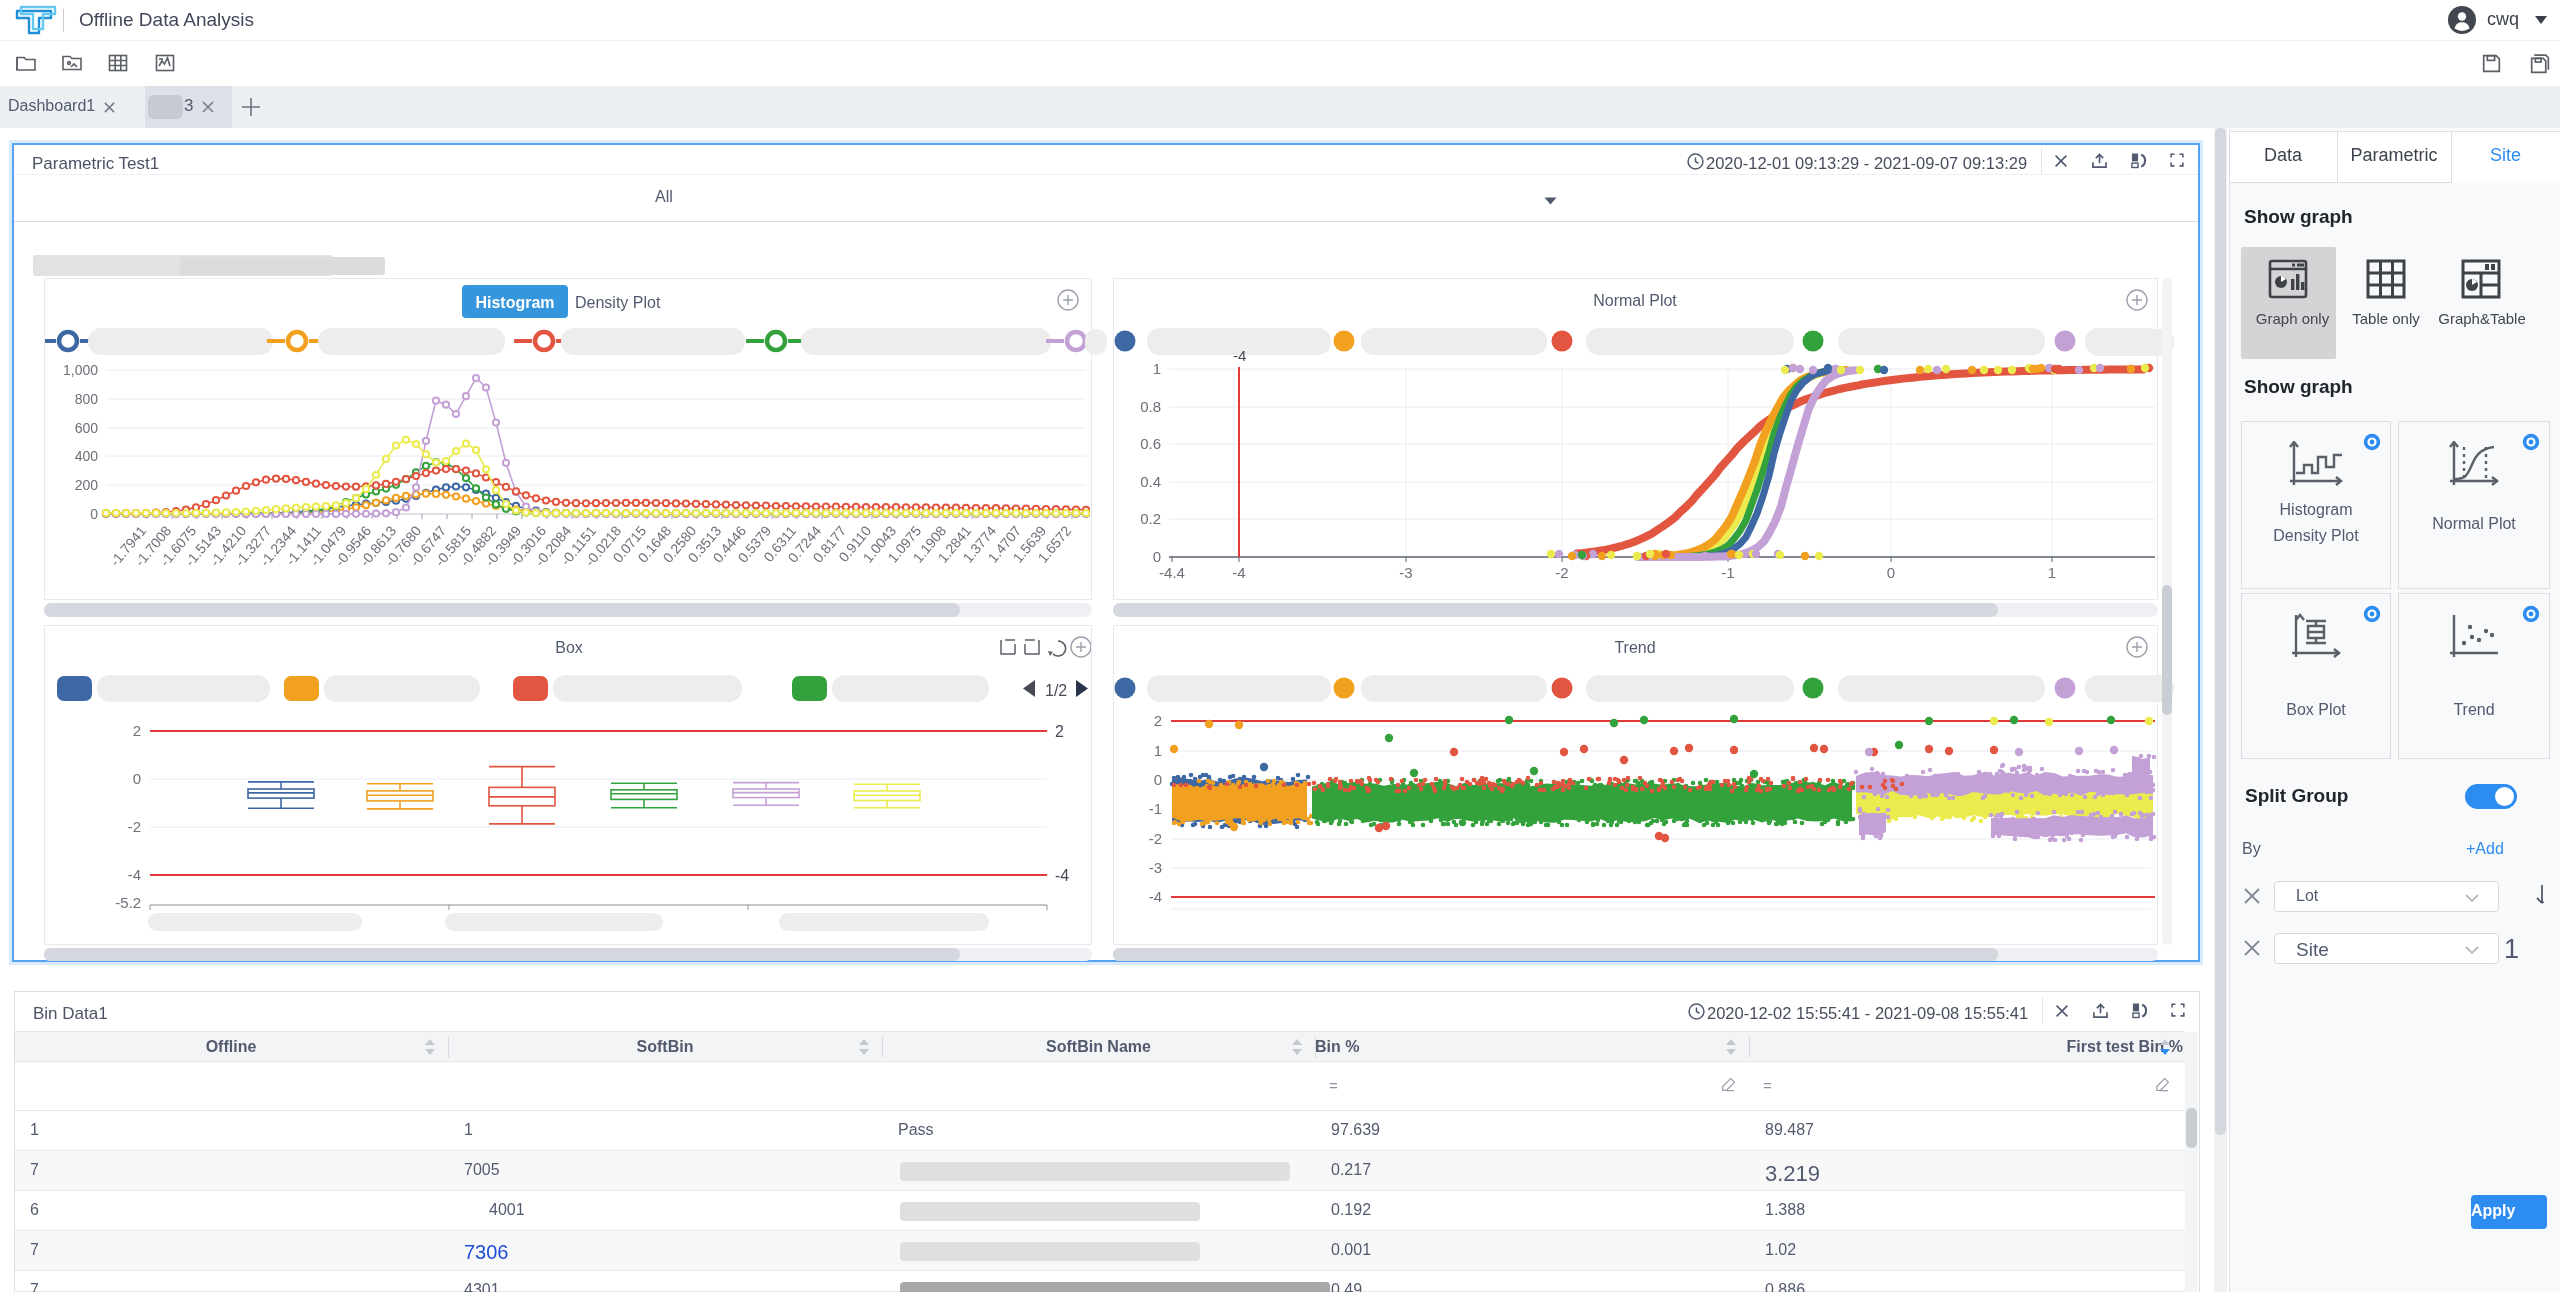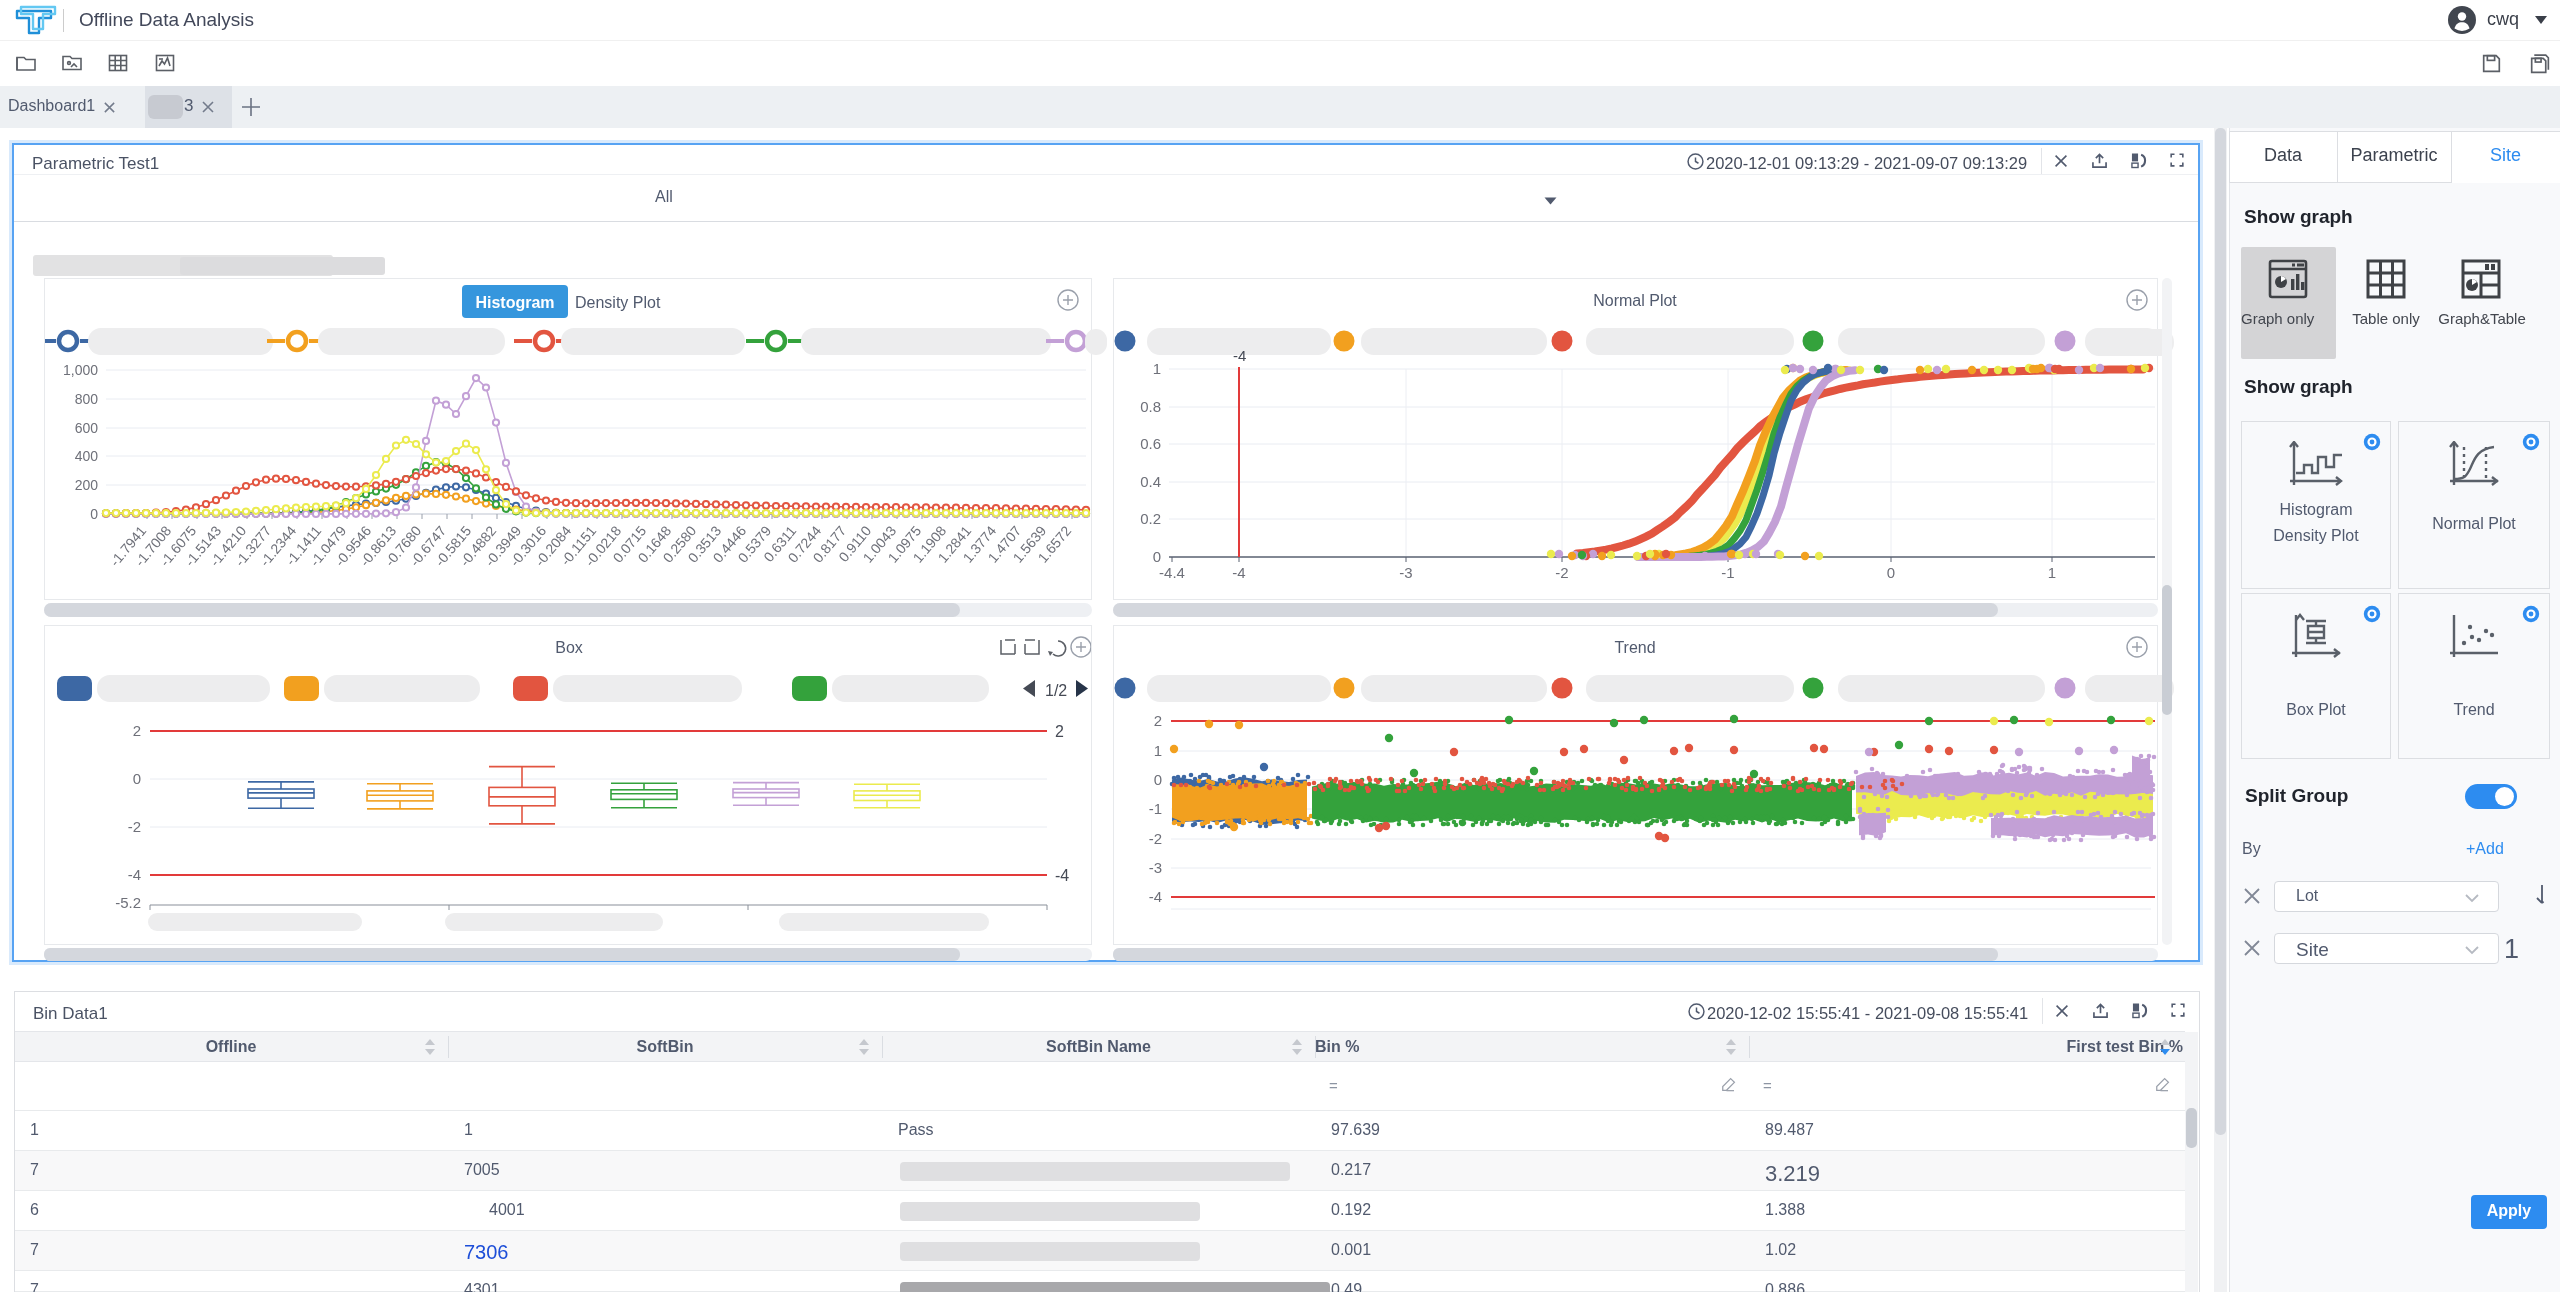--- a/index.html
+++ b/index.html
@@ -1262,21 +1262,21 @@
 <rect x="2" y="6" width="36" height="36" rx="2" fill="none" stroke="#3f4246" stroke-width="2.6"></rect>
 <path d="M2 14h36" stroke="#3f4246" stroke-width="2.6"></path>
 <circle cx="13" cy="27" r="6" fill="#3f4246"></circle>
     <path d="M13 27V21a6 6 0 0 1 5 3z" fill="#fff"></path>
 <rect x="23" y="24" width="3.4" height="11" fill="#3f4246"></rect>
     <rect x="28" y="19" width="3.4" height="16" fill="#3f4246"></rect>
     <rect x="33" y="27" width="3.4" height="8" fill="#3f4246"></rect>
 <rect x="24" y="8.5" width="3" height="3" fill="#3f4246"></rect>
     <rect x="29" y="8.5" width="7" height="3" fill="#3f4246"></rect>
   </svg>
-<div class="abs ell" style="left:2241px;top:310px;width:103px;text-align:left;font-size:15px;color:#42464e">Graph only</div>
+<div class="abs ell" style="left:2241px;top:310px;width:103px;text-align:center;font-size:15px;color:#42464e">Graph only</div>
 <svg class="abs" style="left:2366px;top:257px" width="40" height="44" viewBox="0 0 40 44">
 <rect x="2" y="4" width="36" height="36" fill="none" stroke="#3f4246" stroke-width="3"></rect>
 <path d="M2 16h36M2 28h36M14.5 4v36M26.5 4v36" stroke="#3f4246" stroke-width="3"></path>
   </svg>
 <div class="abs ell" style="left:2338px;top:310px;width:96px;text-align:center;font-size:15px;color:#42464e">Table only</div>
 <svg class="abs" style="left:2461px;top:257px" width="40" height="44" viewBox="0 0 40 44">
 <rect x="2" y="4" width="36" height="36" fill="none" stroke="#3f4246" stroke-width="3"></rect>
 <path d="M2 16h36M20 16v24M20 28h18" stroke="#3f4246" stroke-width="3"></path>
 <circle cx="11" cy="28" r="6" fill="#3f4246"></circle>
     <path d="M11 28V22a6 6 0 0 1 5 3z" fill="#fff"></path>
@@ -1369,12 +1369,12 @@
 <div class="abs" style="left:2274px;top:933px;width:225px;height:31px;background:#fff;border:1px solid #d5d8dd;border-radius:4px"></div>
 <div class="abs ell" style="left:2296px;top:939px;font-size:19px;color:#515a6e">Site</div>
 <svg class="abs" style="left:2464px;top:945px" width="16" height="10" viewBox="0 0 16 10">
     <path d="M2 2l6 6 6-6" stroke="#b6bac2" stroke-width="1.8" fill="none"></path>
   </svg>
 <svg class="abs" style="left:2534px;top:883px" width="16" height="24" viewBox="0 0 16 24">
     <path d="M8 2v18M8 20l-5-5M8 20l1.5-1.5" stroke="#515a6e" stroke-width="1.8" fill="none"></path>
   </svg>
 <div class="abs ell" style="left:2504px;top:934px;font-size:27px;color:#515a6e">1</div>
 <div class="abs" style="left:2471px;top:1195px;width:76px;height:34px;background:#2d8cf0;border-radius:4px"></div>
-<div class="abs ell" style="left:2471px;top:1202px;width:76px;text-align:center;font-size:16px;font-weight:bold;color:#fff">Apply</div>
+<div class="abs ell" style="left:2471px;top:1202px;width:76px;text-align:left;font-size:16px;font-weight:bold;color:#fff">Apply</div>
 </body></html>

